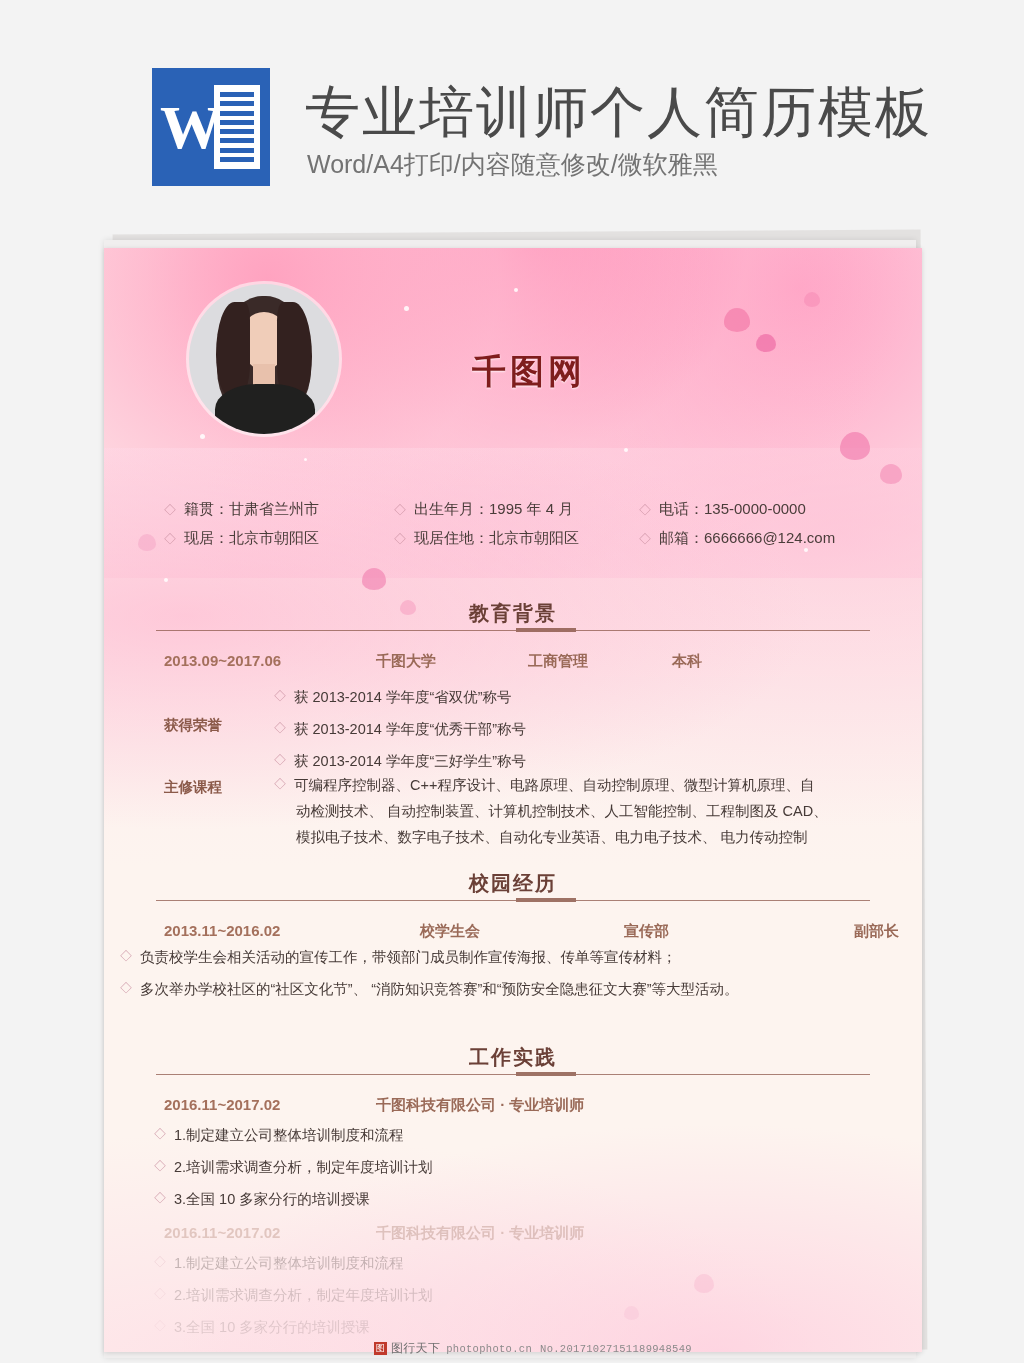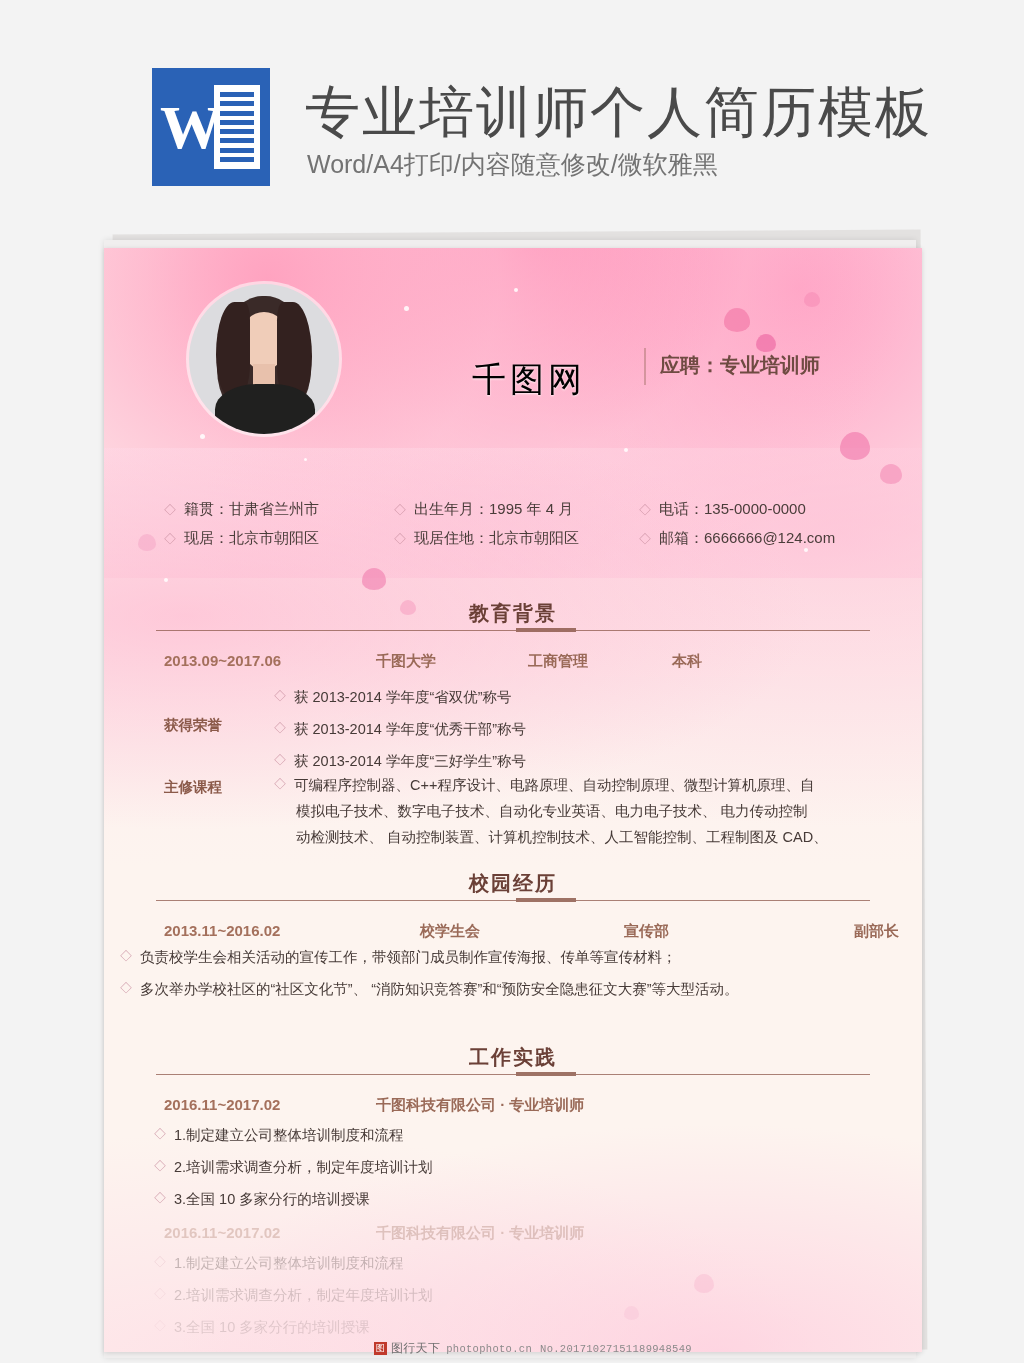--- a/index.html
+++ b/index.html
@@ -185,24 +185,24 @@
   .photo .neck {
     position: absolute;
     left: 64px; top: 80px;
     width: 22px; height: 26px;
     background: #e8c1ac;
   }
 
   
   .site-name {
     position: absolute;
-    left: 368px; top: 109px;
+    left: 368px; top: 101px;
     font-size: 34px;
-    font-weight: normal;
-    color: #000000;
+    font-weight: bold;
+    color: #7f1d1d;
     letter-spacing: 4px;
     text-shadow: 0 1px 2px rgba(255,255,255,0.8);
   }
   .apply-box {
     position: absolute;
     left: 540px; top: 100px;
     padding: 4px 14px 6px 14px;
     font-size: 20px;
     font-weight: bold;
     color: #6f4b42;
@@ -370,21 +370,20 @@
     <div class="photo">
       <div class="hair"></div>
       <div class="face"></div>
       <div class="neck"></div>
       <div class="hair-front-l"></div>
       <div class="hair-front-r"></div>
       <div class="body"></div>
     </div>
 
     <div class="site-name">千图网</div>
-    <div class="apply-box">应聘：专业培训师</div>
 
     <div class="contact">
       <div class="contact-row">
         <div class="contact-cell c1">
           <span class="dia">◇</span>
           <span>籍贯：甘肃省兰州市</span>
         </div>
         <div class="contact-cell c2">
           <span class="dia">◇</span>
           <span>出生年月：1995 年 4 月</span>
@@ -437,22 +436,22 @@
         <span>获 2013-2014 学年度“三好学生”称号</span>
       </div>
     </div>
 
     <div class="label-left" style="left:60px;top:530px;">主修课程</div>
     <div class="body-text" style="left:170px;top:524px;width:640px;">
       <div class="bullet-line" style="margin-bottom:0;">
         <span class="dia">◇</span>
         <span>可编程序控制器、C++程序设计、电路原理、自动控制原理、微型计算机原理、自</span>
       </div>
+      <div style="margin-left:22px;">动检测技术、 自动控制装置、计算机控制技术、人工智能控制、工程制图及 CAD、</div>
       <div style="margin-left:22px;">模拟电子技术、数字电子技术、自动化专业英语、电力电子技术、 电力传动控制</div>
-      <div style="margin-left:22px;">动检测技术、 自动控制装置、计算机控制技术、人工智能控制、工程制图及 CAD、</div>
     </div>
 
     <div class="section-title" style="top:622px;">
       <span class="txt">校园经历</span>
     </div>
     <div class="rule" style="left:52px;top:652px;width:360px;"></div>
     <div class="rule-thick" style="left:412px;top:650px;width:60px;"></div>
     <div class="rule" style="left:472px;top:652px;width:294px;"></div>
 
     <div class="meta-row date" style="left:60px;top:674px;">2013.11~2016.02</div>

